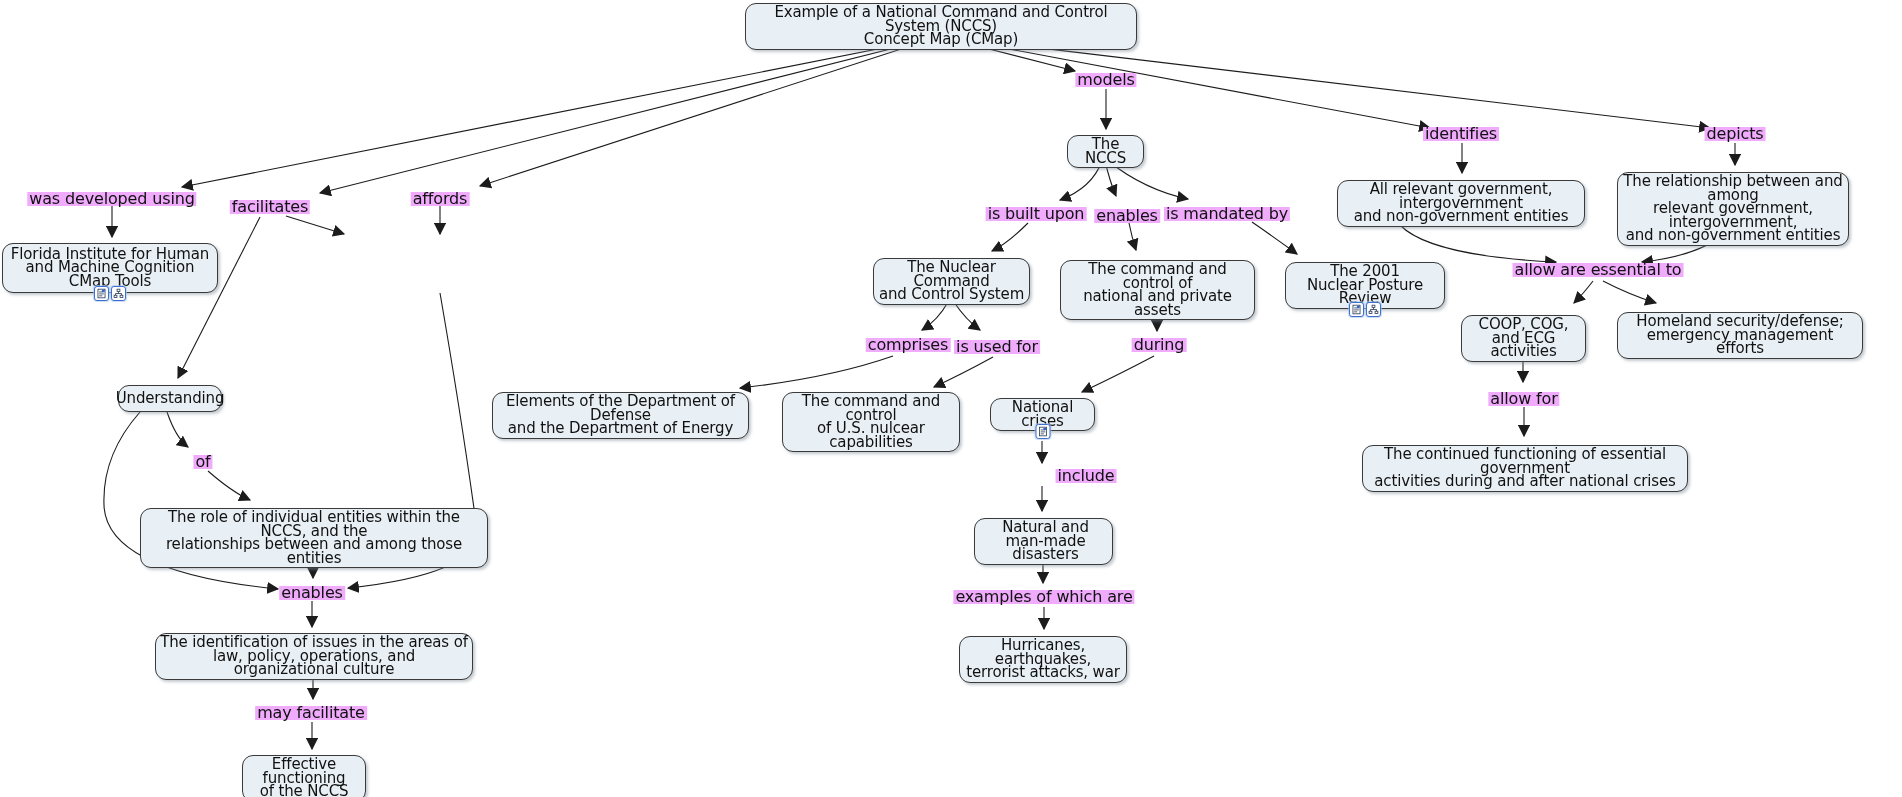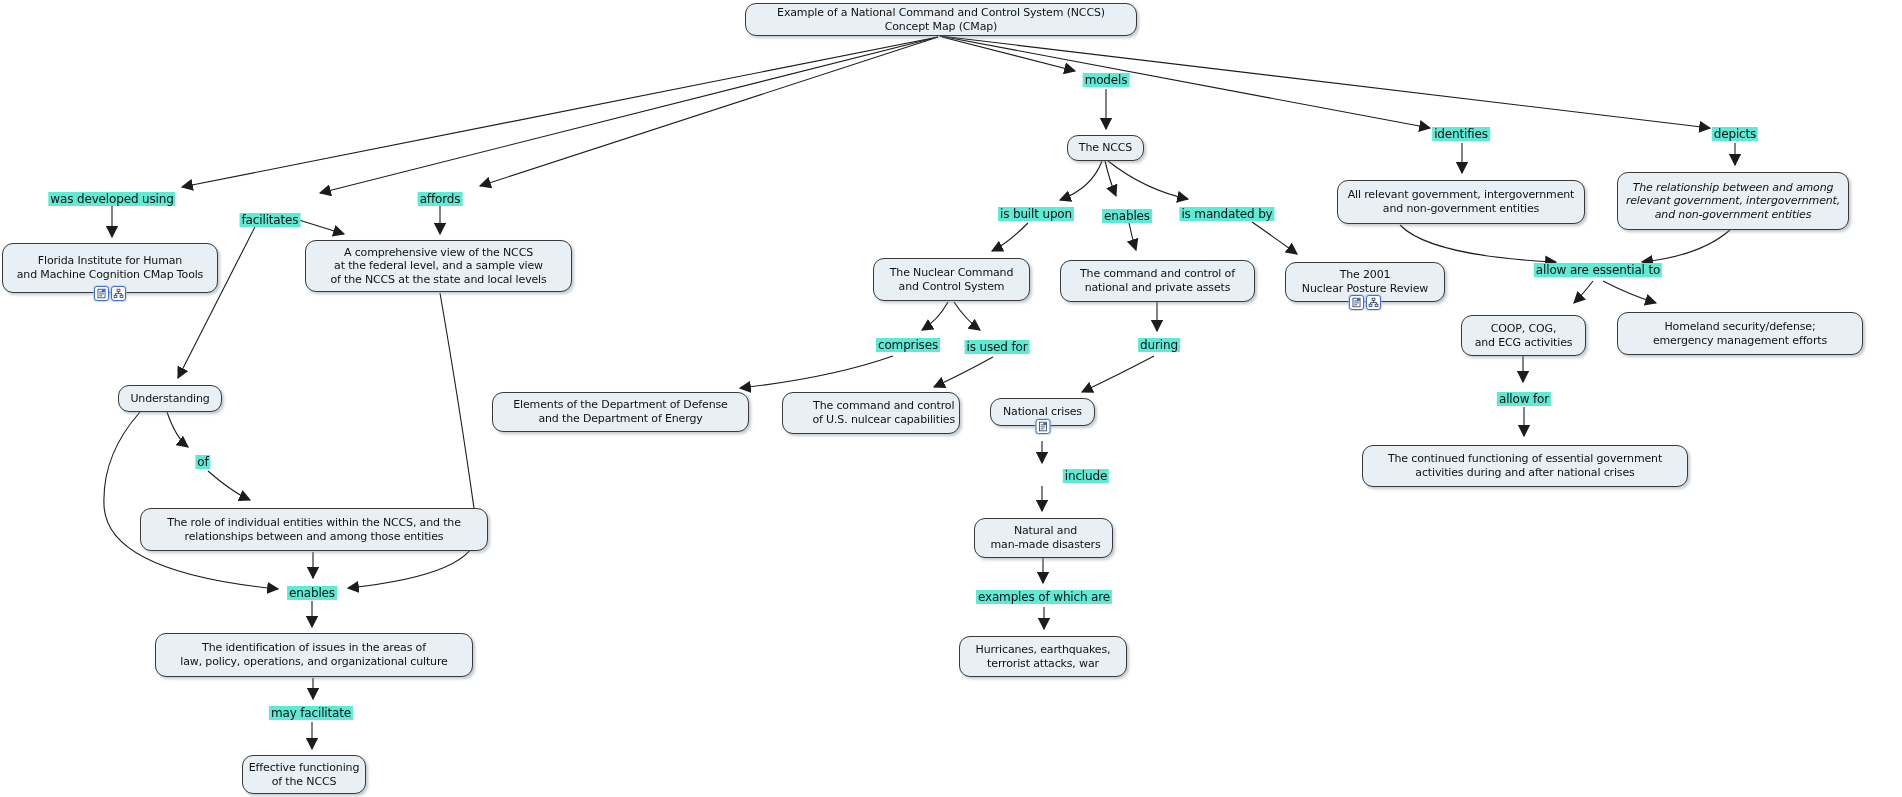--- a/index.html
+++ b/index.html
@@ -15,32 +15,32 @@
   .node{
     position:absolute;
     box-sizing:border-box;
     display:flex;align-items:center;justify-content:center;
     text-align:center;
     background:#e9f0f5;
     border:1px solid #3a3a3a;
     border-radius:11px;
     box-shadow:2px 2px 3px rgba(125,138,150,0.45);
     color:#111111;
-    font-size:11px;line-height:13.6px;letter-spacing:-0.15px;
+    font-size:15px;line-height:13.6px;letter-spacing:-0.15px;
     white-space:pre-line;
     padding:2px 4px;
     z-index:2;
   }
   .node-label{white-space:pre-line;}
   .link-label{
     position:absolute;
     transform:translateX(-50%);
-    background:#5eead4;
+    background:#f0abfc;
     color:#111111;
-    font-size:12px;line-height:14px;letter-spacing:-0.15px;
+    font-size:16px;line-height:14px;letter-spacing:-0.15px;
     white-space:nowrap;
     padding:0 2px;
     z-index:1;
   }
   .icon-row{
     position:absolute;
     left:50%;bottom:-9px;
     transform:translateX(-50%);
     display:flex;gap:2px;
     z-index:3;
@@ -118,23 +118,20 @@
             <line x1="4" y1="5" x2="10" y2="5" stroke="#223355" stroke-width="1"></line>
             <line x1="4" y1="7.5" x2="10" y2="7.5" stroke="#223355" stroke-width="1"></line>
             <line x1="4" y1="10" x2="8" y2="10" stroke="#223355" stroke-width="1"></line>
             <rect x="7.5" y="2.3" width="3.6" height="2.6" fill="#2a62c9"></rect>
           </svg></span><span class="mini-icon"><svg width="11" height="11" viewBox="0 0 14 14">
             <path d="M7,4.5 L7,7 M3.2,7 L10.8,7 M3.2,7 L3.2,9 M10.8,7 L10.8,9" stroke="#223355" stroke-width="1" fill="none"></path>
             <rect x="5.2" y="1.5" width="3.6" height="3" fill="#ffffff" stroke="#223355" stroke-width="1"></rect>
             <rect x="1.4" y="9.2" width="3.6" height="3" fill="#ffffff" stroke="#223355" stroke-width="1"></rect>
             <rect x="9" y="9.2" width="3.6" height="3" fill="#ffffff" stroke="#223355" stroke-width="1"></rect>
           </svg></span></div></div>
-    <div class="node" style="left: 305px; top: 240px; width: 267px; min-height: 52px;"><span class="node-label">A comprehensive view of the NCCS
-at the federal level, and a sample view
-of the NCCS at the state and local levels</span></div>
     <div class="node" style="left: 118px; top: 385px; width: 104px; min-height: 27px;"><span class="node-label">Understanding</span></div>
     <div class="node" style="left: 140px; top: 508px; width: 348px; min-height: 43px;"><span class="node-label">The role of individual entities within the NCCS, and the
 relationships between and among those entities</span></div>
     <div class="node" style="left: 155px; top: 633px; width: 318px; min-height: 44px;"><span class="node-label">The identification of issues in the areas of
 law, policy, operations, and organizational culture</span></div>
     <div class="node" style="left: 242px; top: 755px; width: 124px; min-height: 39px;"><span class="node-label">Effective functioning
 of the NCCS</span></div>
     <div class="node" style="left: 1067px; top: 135px; width: 77px; min-height: 26px;"><span class="node-label">The NCCS</span></div>
     <div class="node" style="left: 873px; top: 258px; width: 157px; min-height: 43px;"><span class="node-label">The Nuclear Command
 and Control System</span></div>
@@ -163,31 +160,31 @@
             <line x1="4" y1="7.5" x2="10" y2="7.5" stroke="#223355" stroke-width="1"></line>
             <line x1="4" y1="10" x2="8" y2="10" stroke="#223355" stroke-width="1"></line>
             <rect x="7.5" y="2.3" width="3.6" height="2.6" fill="#2a62c9"></rect>
           </svg></span></div></div>
     <div class="node" style="left: 974px; top: 518px; width: 139px; min-height: 40px; padding-left: 8px;"><span class="node-label">Natural and
 man-made disasters</span></div>
     <div class="node" style="left: 959px; top: 636px; width: 168px; min-height: 41px;"><span class="node-label">Hurricanes, earthquakes,
 terrorist attacks, war</span></div>
     <div class="node" style="left: 1337px; top: 180px; width: 248px; min-height: 44px;"><span class="node-label">All relevant government, intergovernment
 and non-government entities</span></div>
-    <div class="node" style="left: 1617px; top: 172px; width: 232px; min-height: 58px; font-style: italic;"><span class="node-label">The relationship between and among
+    <div class="node" style="left: 1617px; top: 172px; width: 232px; min-height: 58px;"><span class="node-label">The relationship between and among
 relevant government, intergovernment,
 and non-government entities</span></div>
     <div class="node" style="left: 1461px; top: 315px; width: 125px; min-height: 41px;"><span class="node-label">COOP, COG,
 and ECG activities</span></div>
     <div class="node" style="left: 1617px; top: 312px; width: 246px; min-height: 43px;"><span class="node-label">Homeland security/defense;
 emergency management efforts</span></div>
     <div class="node" style="left: 1362px; top: 445px; width: 326px; min-height: 42px;"><span class="node-label">The continued functioning of essential government
 activities during and after national crises</span></div>
     <div class="link-label" style="left: 112px; top: 192px;">was developed using</div>
-    <div class="link-label" style="left: 270px; top: 213px;">facilitates</div>
+    <div class="link-label" style="left: 270px; top: 200px;">facilitates</div>
     <div class="link-label" style="left: 440px; top: 192px;">affords</div>
     <div class="link-label" style="left: 203px; top: 455px;">of</div>
     <div class="link-label" style="left: 312px; top: 586px;">enables</div>
     <div class="link-label" style="left: 311px; top: 706px;">may facilitate</div>
     <div class="link-label" style="left: 1106px; top: 73px;">models</div>
     <div class="link-label" style="left: 1036px; top: 207px;">is built upon</div>
     <div class="link-label" style="left: 1127px; top: 209px;">enables</div>
     <div class="link-label" style="left: 1227px; top: 207px;">is mandated by</div>
     <div class="link-label" style="left: 908px; top: 338px;">comprises</div>
     <div class="link-label" style="left: 997px; top: 340px;">is used for</div>

